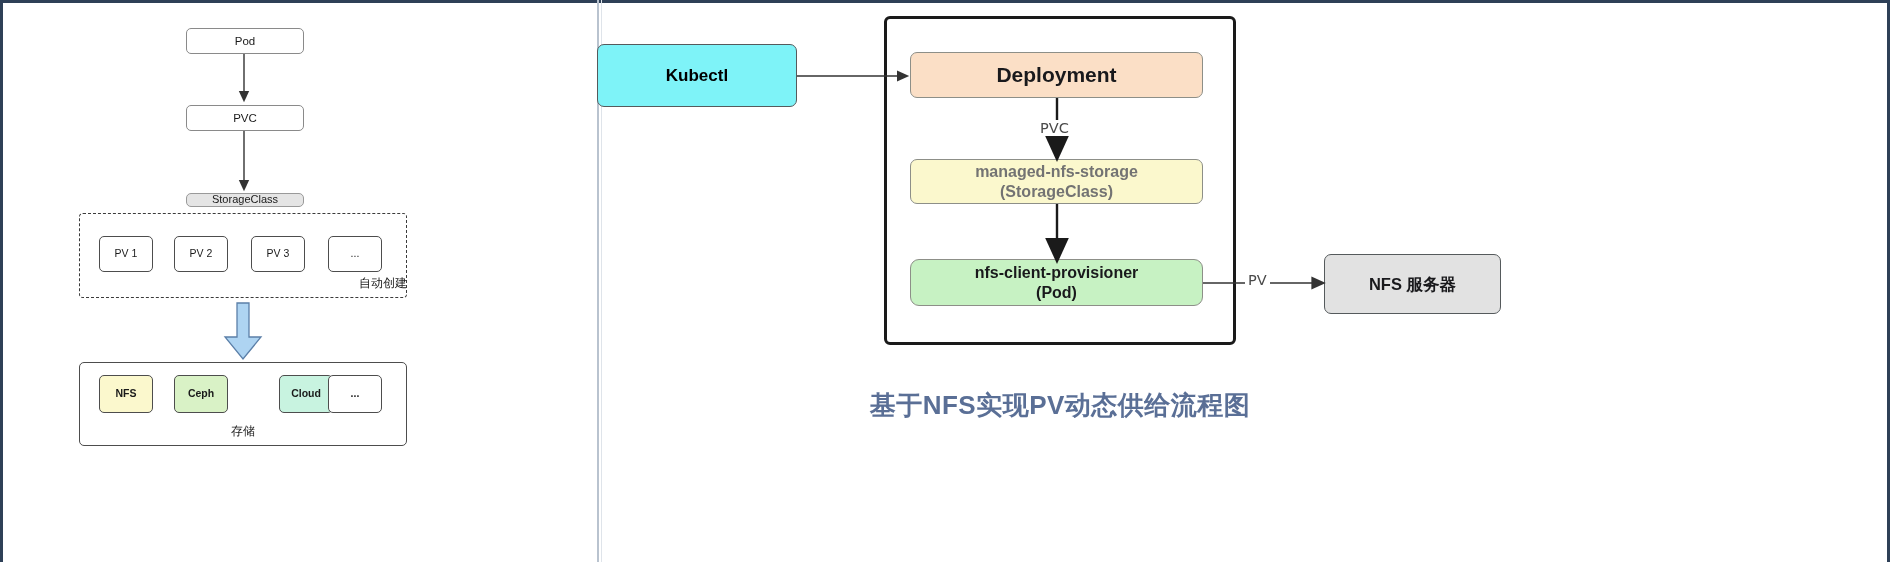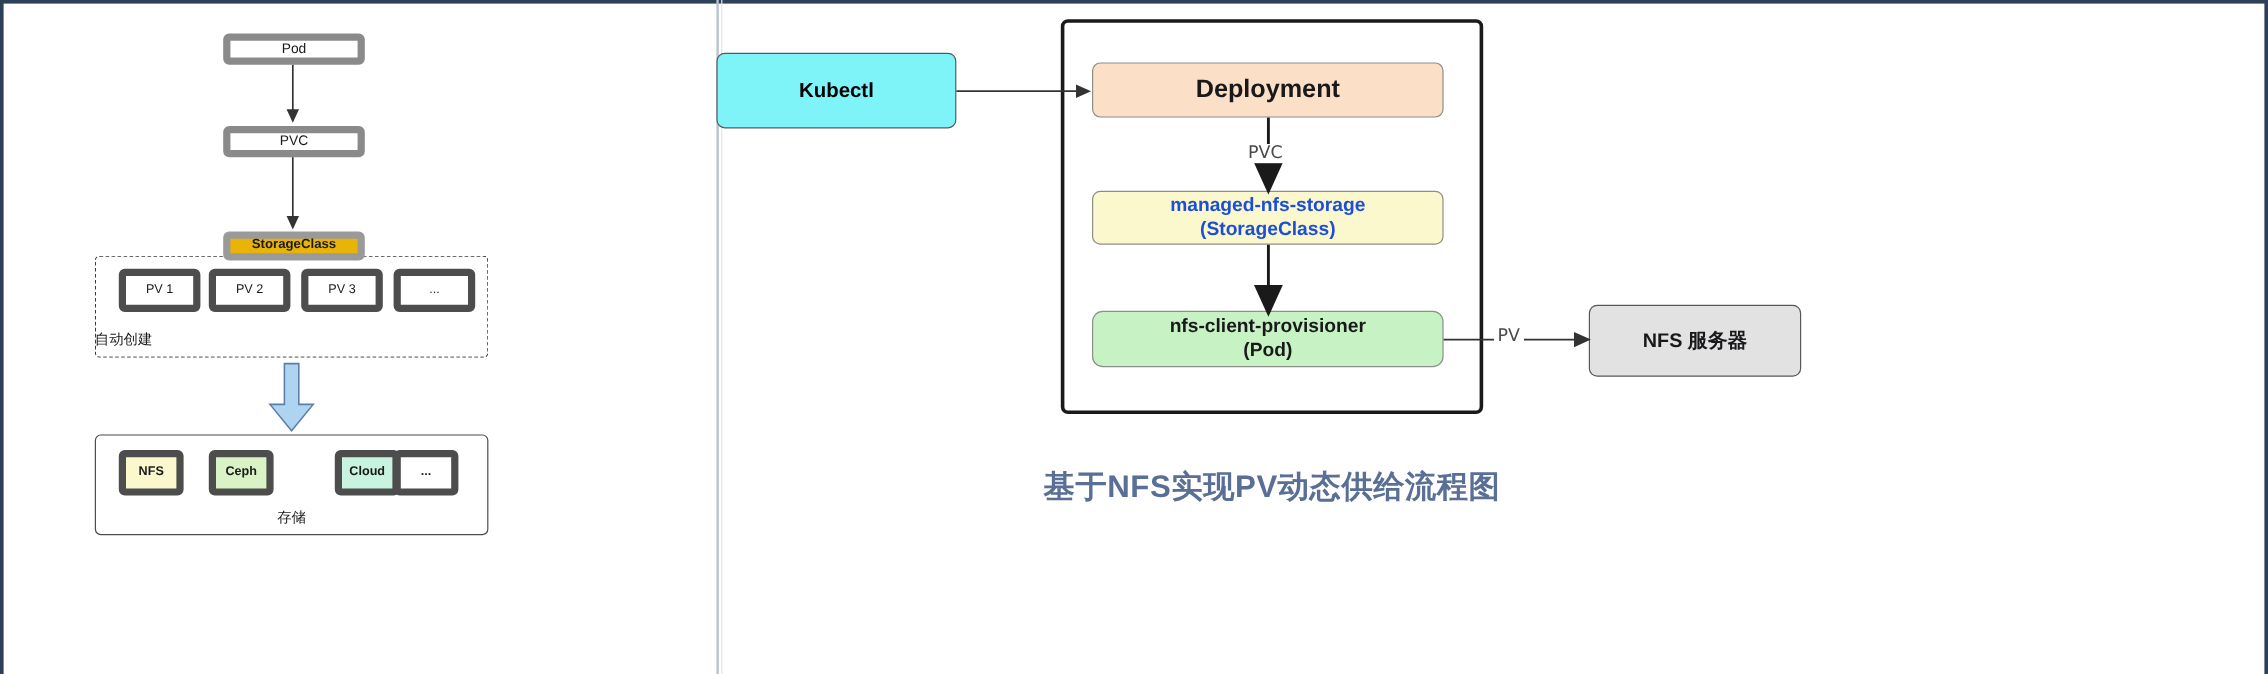--- a/index.html
+++ b/index.html
@@ -36,58 +36,58 @@
   .panel-divider2 {
     position: absolute; left: 601px; top: 0; width: 1px; height: 562px;
     background: #dfe4ea;
   }
 
   
   .node {
     position: absolute;
     display: flex; align-items: center; justify-content: center;
     text-align: center;
-    border: 6px solid #fca5a5;
+    border: 1px solid #fca5a5;
     border-radius: 5px;
     background: #ffffff;
     color: #1a1a1a;
     line-height: 1.25;
     white-space: pre-line;
   }
 
   
   .l-pod {
     left: 186px; top: 28px; width: 118px; height: 26px;
     font-size: 11.5px; border-color: #8a8a8a;
   }
   .l-pvc {
     left: 186px; top: 105px; width: 118px; height: 26px;
     font-size: 11.5px; border-color: #8a8a8a;
   }
   .l-sc {
-    left: 186px; top: 193px; width: 118px; height: 24px;
-    font-size: 11px; font-weight: 700;
-    background: #eab308; border-color: #9a9a9a;
+    left: 186px; top: 193px; width: 118px; height: 14px;
+    font-size: 11px; font-weight: 400;
+    background: #e5e5e5; border-color: #9a9a9a;
     z-index: 4;
   }
   .l-dashed {
     position: absolute;
     left: 79px; top: 213px; width: 328px; height: 85px;
     border: 1.6px dashed #3b3b3b;
     border-radius: 4px;
     background: transparent;
     z-index: 2;
   }
   .l-dashed-label {
     position: absolute; left: 79px; top: 275px; width: 328px;
-    text-align: left; font-size: 12px; color: #1a1a1a;
+    text-align: right; font-size: 12px; color: #1a1a1a;
     z-index: 3;
   }
   .l-pv {
-    top: 224px; width: 68px; height: 36px;
+    top: 236px; width: 54px; height: 36px;
     font-size: 10.5px; border-color: #4d4d4d; z-index: 3;
   }
   .l-pv1 { left: 99px; }
   .l-pv2 { left: 174px; }
   .l-pv3 { left: 251px; }
   .l-pv4 { left: 328px; }
 
   .l-storebox {
     position: absolute;
     left: 79px; top: 362px; width: 328px; height: 84px;
@@ -126,21 +126,21 @@
     font-size: 17px; font-weight: 600; color: #000000;
   }
   .r-deploy {
     left: 910px; top: 52px; width: 293px; height: 46px;
     background: #fbdfc6; border: 1.5px solid #8d8f88; border-radius: 7px;
     font-size: 21px; font-weight: 600; color: #19191c;
   }
   .r-sc {
     left: 910px; top: 159px; width: 293px; height: 45px;
     background: #fbf8cd; border: 1.5px solid #8d8f88; border-radius: 7px;
-    font-size: 16px; font-weight: 600; color: #1d4ed8;
+    font-size: 16px; font-weight: 600; color: #737373;
   }
   .r-prov {
     left: 910px; top: 259px; width: 293px; height: 47px;
     background: #c7f2c3; border: 1.5px solid #8d8f88; border-radius: 9px;
     font-size: 16px; font-weight: 600; color: #19191c;
   }
   .r-nfs {
     left: 1324px; top: 254px; width: 177px; height: 60px;
     background: #e2e2e2; border: 1.8px solid #555a5c; border-radius: 7px;
     font-size: 16.5px; font-weight: 600; color: #19191c;

